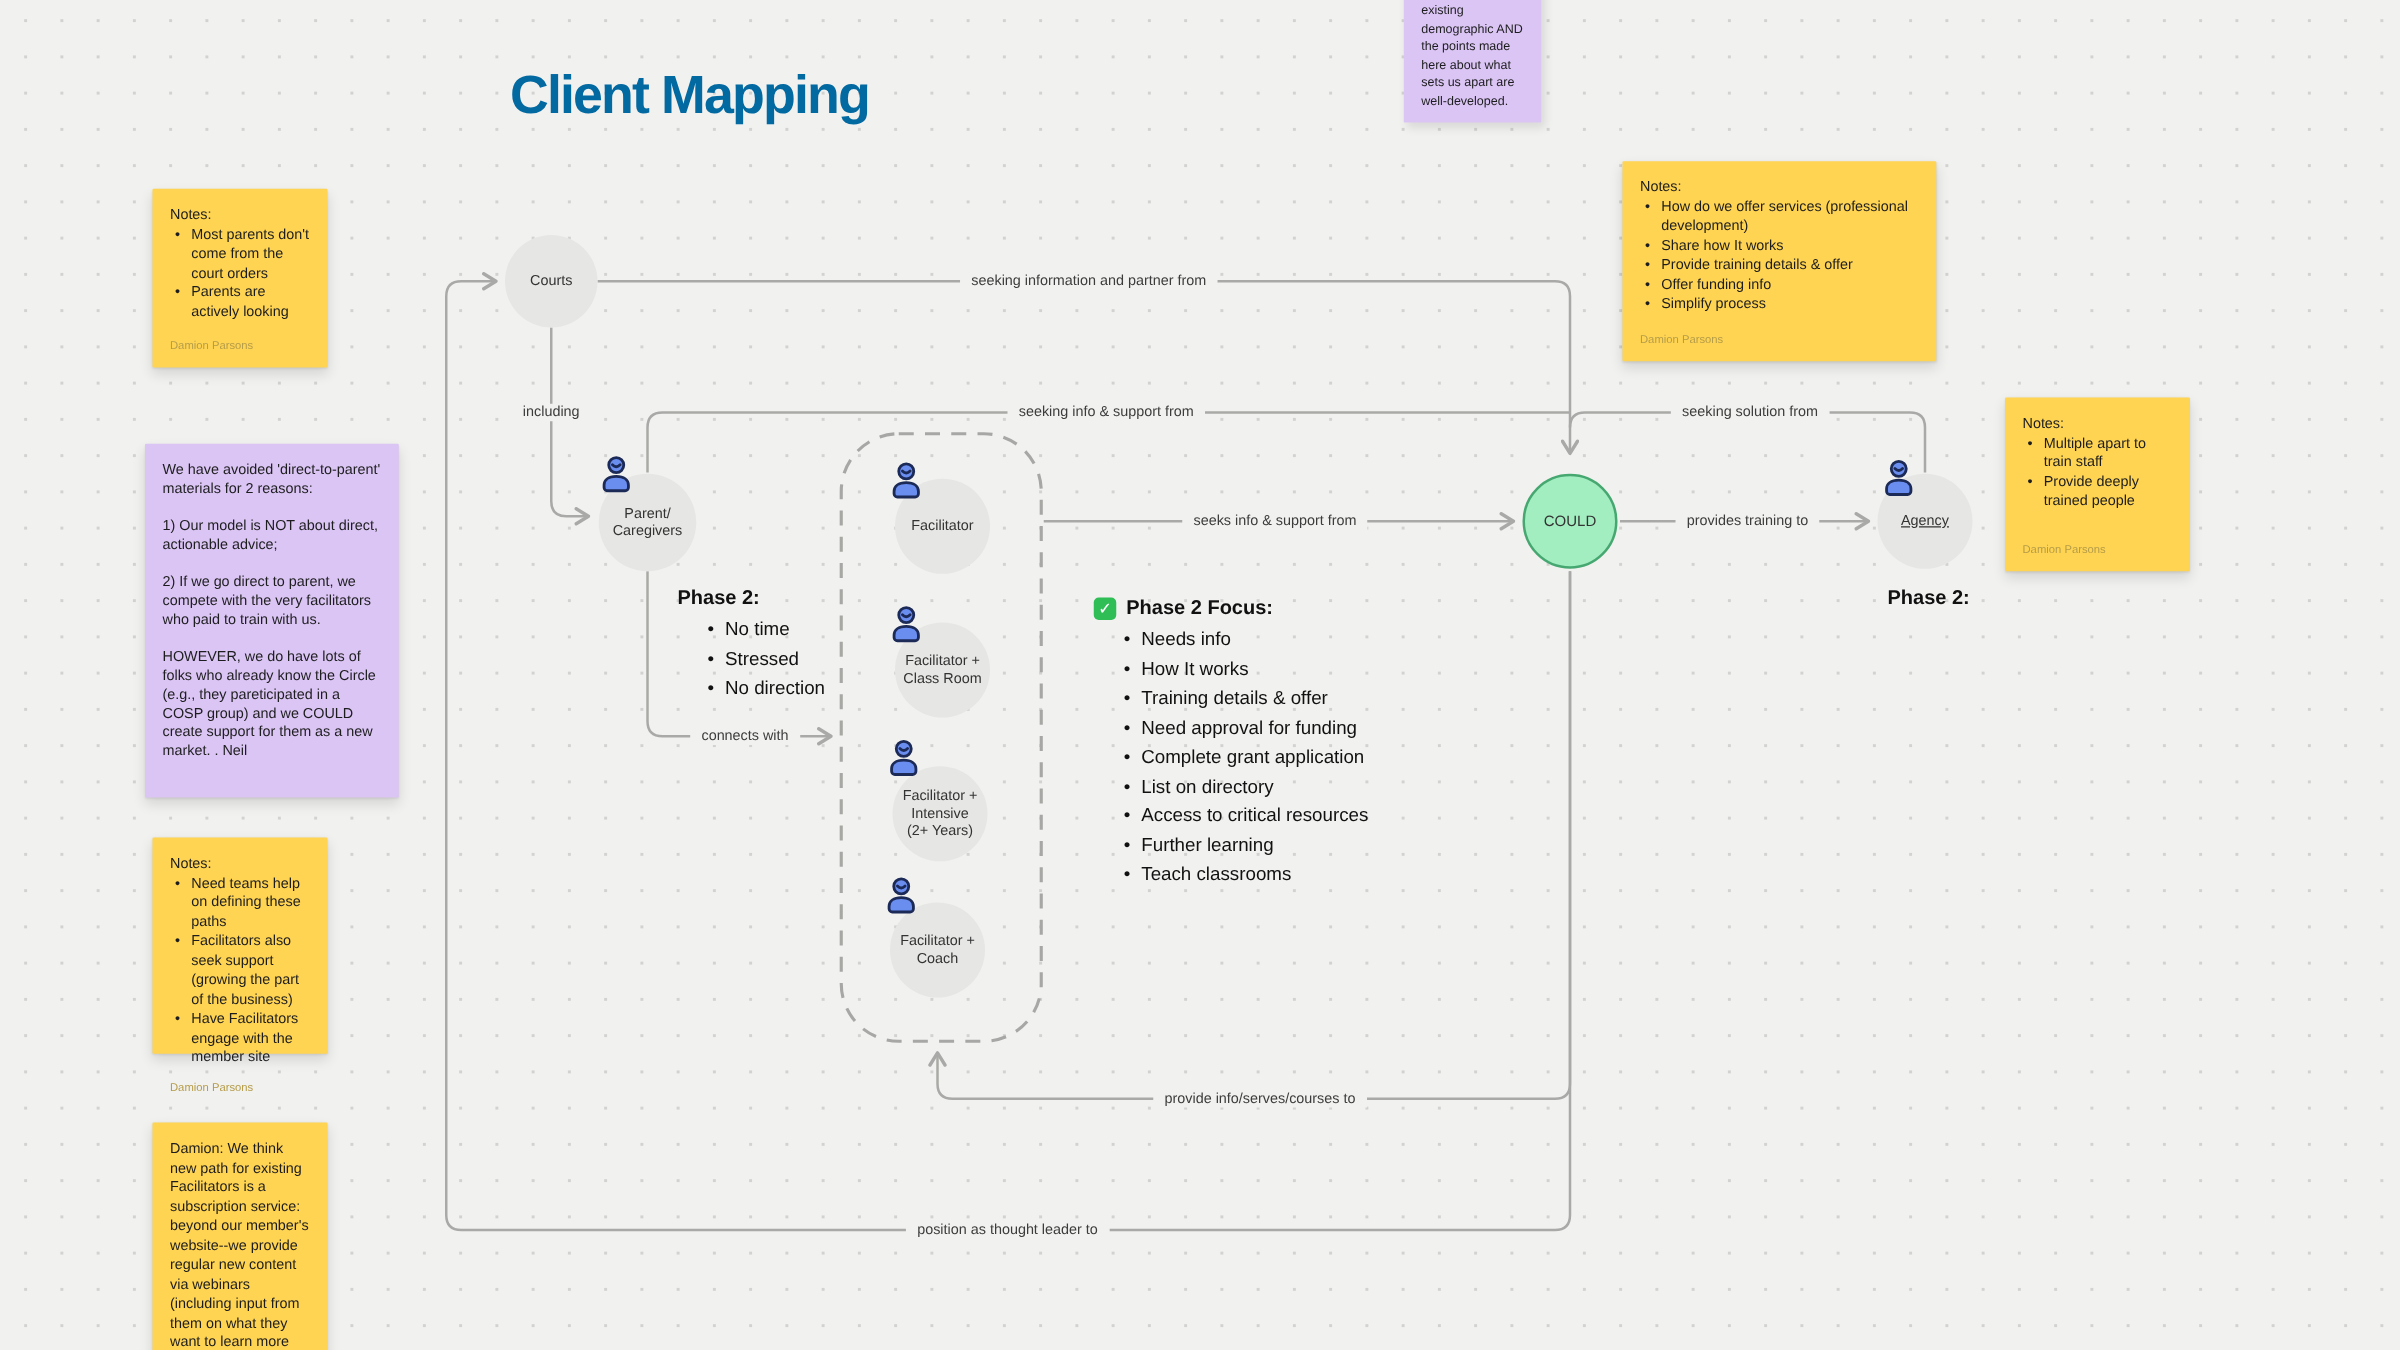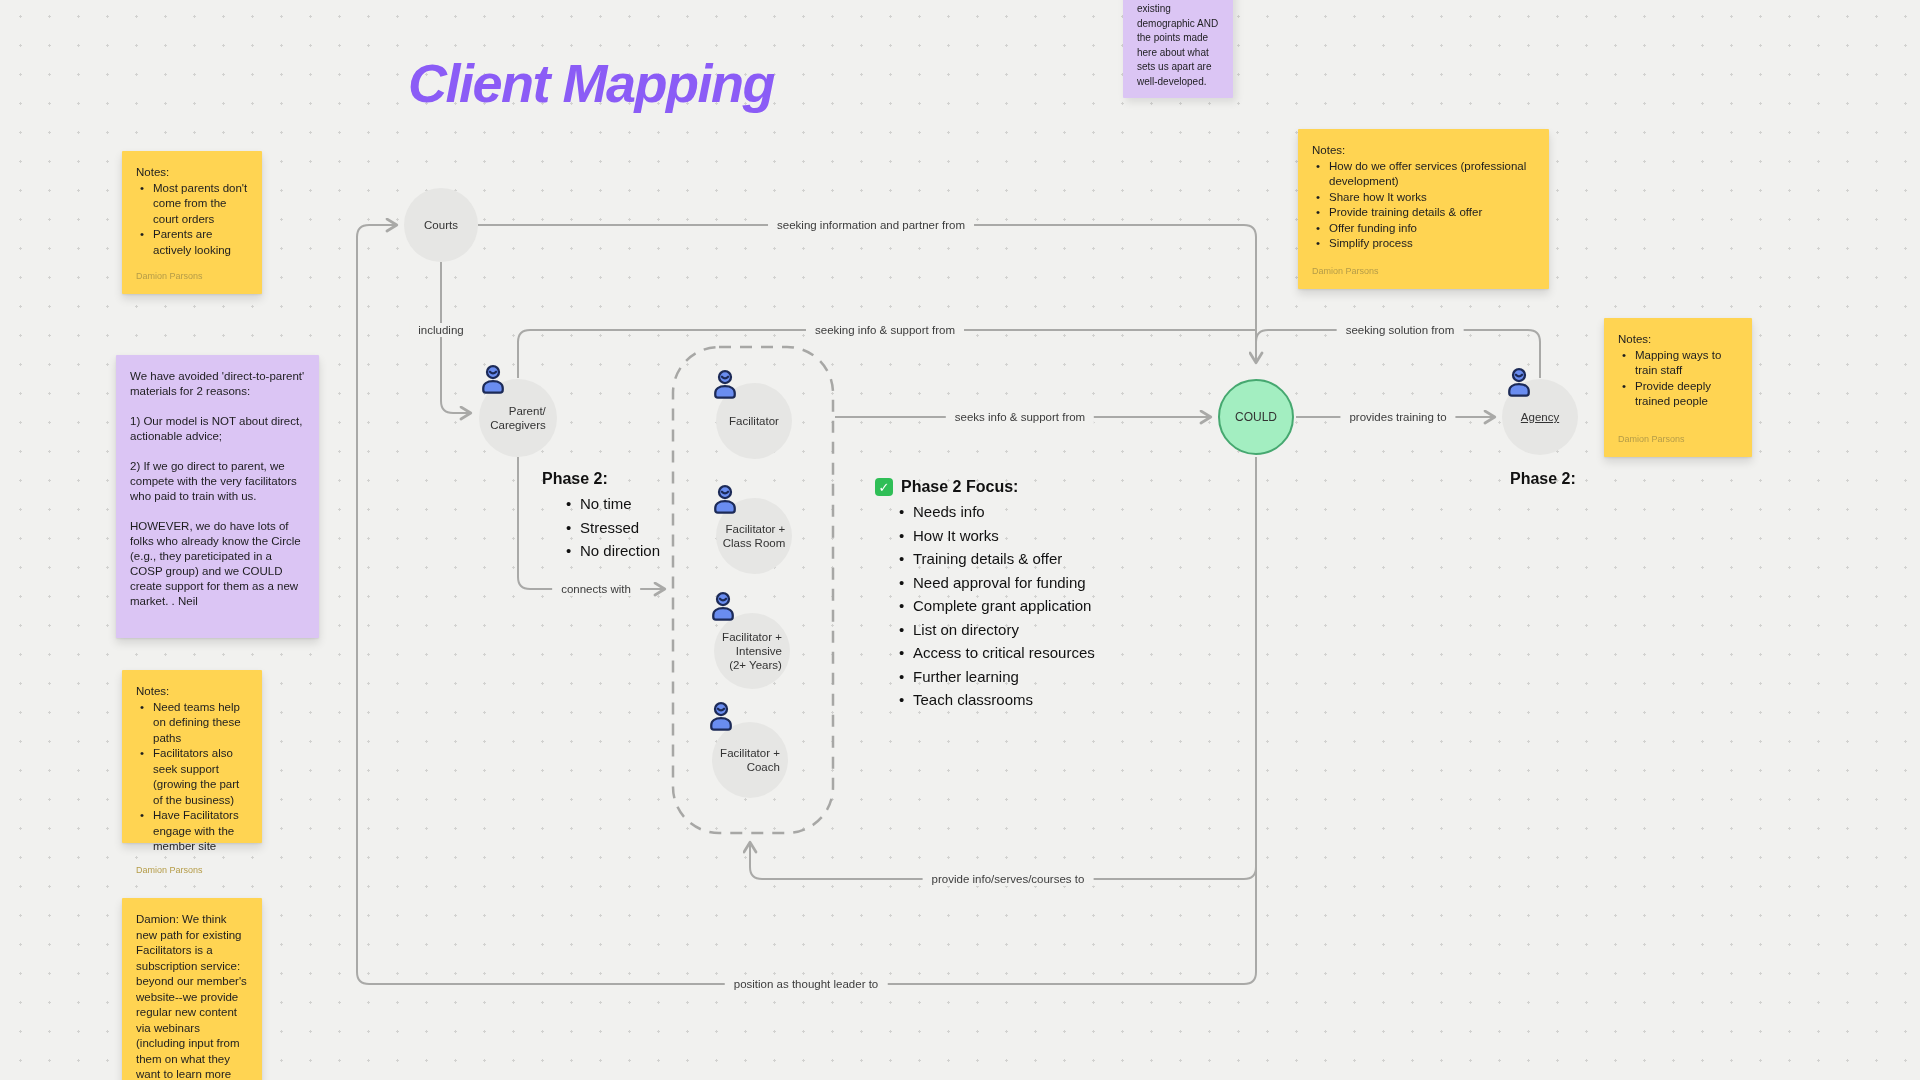--- a/index.html
+++ b/index.html
@@ -11,21 +11,21 @@
     background-size: 29px 29px;
     background-position: 6px 2px;
     color: #1d1d1f;
     position: relative;
   }
   .abs { position: absolute; }
 
   
   .board-title {
     left: 408px; top: 52px;
-    font-size: 54px; font-weight: 600; letter-spacing: -1.5px; color: #8b5cf6; font-style: italic;
+    font-size: 43px; font-weight: 600; letter-spacing: -1.5px; color: #0369a1;
   }
 
   
   .sticky {
     padding: 14px 14px 12px 14px;
     font-size: 11.5px; line-height: 15.5px;
     box-shadow: 0 5px 10px rgba(0,0,0,0.12), 0 1px 2px rgba(0,0,0,0.08);
     display: flex; flex-direction: column;
     border-radius: 1px;
   }
@@ -48,21 +48,21 @@
   #note-top-center  { left: 1123px; top: -30px; width: 110px; height: 128px;
                       font-size: 10px; line-height: 14.5px; padding-top: 32px;
                       box-shadow: 3px 4px 8px rgba(0,0,0,0.10); }
   #note-top-right   { left: 1298px; top: 129px; width: 251px; height: 160px; }
   #note-right       { left: 1604px; top: 318px; width: 148px; height: 139px; }
 
   
   .node {
     border-radius: 50%;
     background: #e6e6e4;
-    display: flex; align-items: center; justify-content: center; text-align: right;
+    display: flex; align-items: center; justify-content: center; text-align: center;
     font-size: 11.5px; line-height: 14px; color: #333;
     white-space: pre-line;
   }
   #node-courts   { left: 404px;  top: 188px; width: 74px; height: 74px; }
   #node-parent   { left: 479px;  top: 379px; width: 78px; height: 78px; }
   #node-facilitator { left: 716px; top: 383px; width: 76px; height: 76px; }
   #node-facilitator-classroom { left: 716px; top: 498px; width: 76px; height: 76px; }
   #node-facilitator-intensive { left: 714px; top: 613px; width: 76px; height: 76px; }
   #node-facilitator-coach     { left: 712px; top: 722px; width: 76px; height: 76px; }
   #node-cosi   { left: 1218px; top: 379px; width: 76px; height: 76px;
@@ -177,21 +177,21 @@
       <li>Provide training details &amp; offer</li>
       <li>Offer funding info</li>
       <li>Simplify process</li>
     </ul>
   <div class="author">Damion Parsons</div>
 </div>
 
 <div class="abs sticky yellow" id="note-right">
   <div class="note-heading">Notes:</div>
   <ul>
-      <li>Mapping ways to train staff</li>
+      <li>Multiple apart to train staff</li>
       <li>Provide deeply trained people</li>
     </ul>
   <div class="author">Damion Parsons</div>
 </div>
 
 <div class="abs node" id="node-courts">Courts</div>
 <div class="abs node" id="node-parent">Parent/
 Caregivers</div>
 <div class="abs node" id="node-facilitator">Facilitator</div>
 <div class="abs node" id="node-facilitator-classroom">Facilitator +

